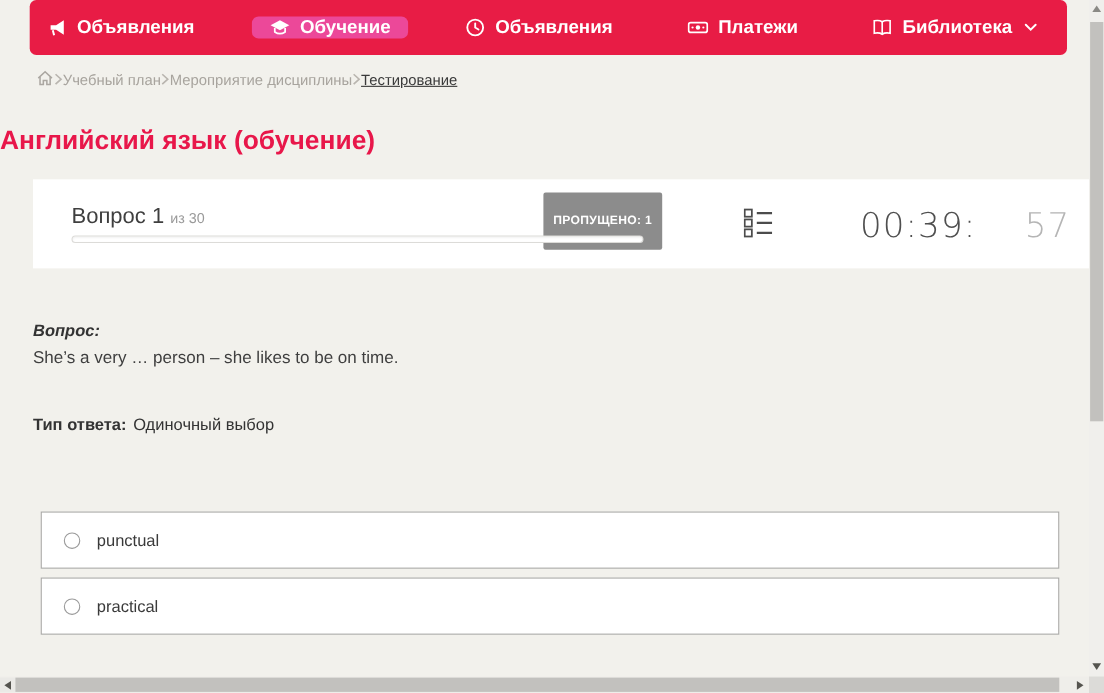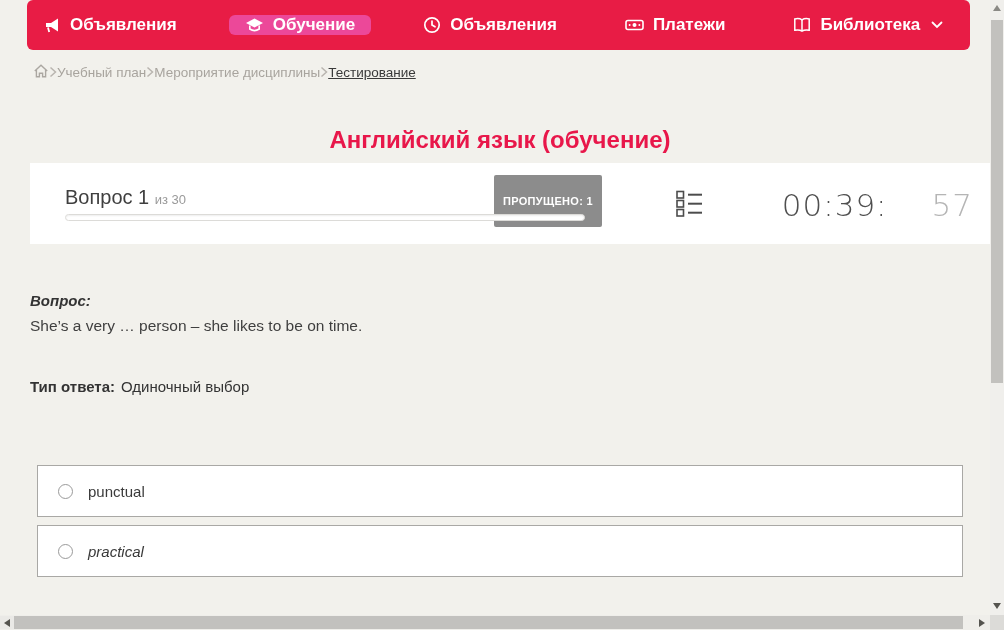--- a/index.html
+++ b/index.html
@@ -31,22 +31,22 @@
     position:absolute; left:33px; top:62px; height:20px;
     display:flex; align-items:center; gap:0;
     font-size:13.5px; color:#a8a49e;
   }
   .crumb { cursor:pointer; }
   .crumb.current { color:#3a3a3a; cursor:default;text-decoration:underline; }
   .crumb-sep { display:flex; align-items:center; }
 
   
   .page-title {
-    position:absolute; left:0; top:126px; width:1000px;
-    text-align:center; color:#e8174a; font-size:24px; font-weight:bold;
+    position:absolute; left:0; top:114px; width:1000px;
+    text-align:left; color:#e8174a; font-size:24px; font-weight:bold;
   }
 
   
   .quiz-card {
     position:absolute; left:30px; top:163px; width:964px; height:81px;
     background:#ffffff;
   }
   .q-num {
     position:absolute; left:35px; top:23px;
     font-size:20px; color:#3f3f3f;
@@ -86,21 +86,21 @@
   .q-type { position:absolute; left:30px; top:378px; font-size:15px; color:#333; }
   .q-type .t-label { font-weight:bold; margin-right:6px; }
 
   
   .option {
     position:absolute; left:37px; width:926px; height:52px;
     background:#fff; border:1px solid #a9a8a5;
     display:flex; align-items:center; padding-left:20px; cursor:pointer;
   }
   .option.first  { top:465px; }
-  .option.second { top:525px;font-style:italic; }
+  .option.second { top:525px; }
   .radio {
     width:15px; height:15px; border:1px solid #9a9a9a; border-radius:50%;
     background:#fff; flex:none; cursor:pointer;
   }
   .option-label { margin-left:15px; font-size:15px; color:#3a3a3a; }
 
   
   .vscroll { position:absolute; right:0; top:0; width:14px; height:615px; background:#f0efec; }
   .vthumb  { position:absolute; right:1px; top:20px; width:12px; height:363px; background:#c2c1be; cursor:pointer; }
   .hscroll { position:absolute; left:0; bottom:0; width:990px; height:15px; background:#efeeea; }

